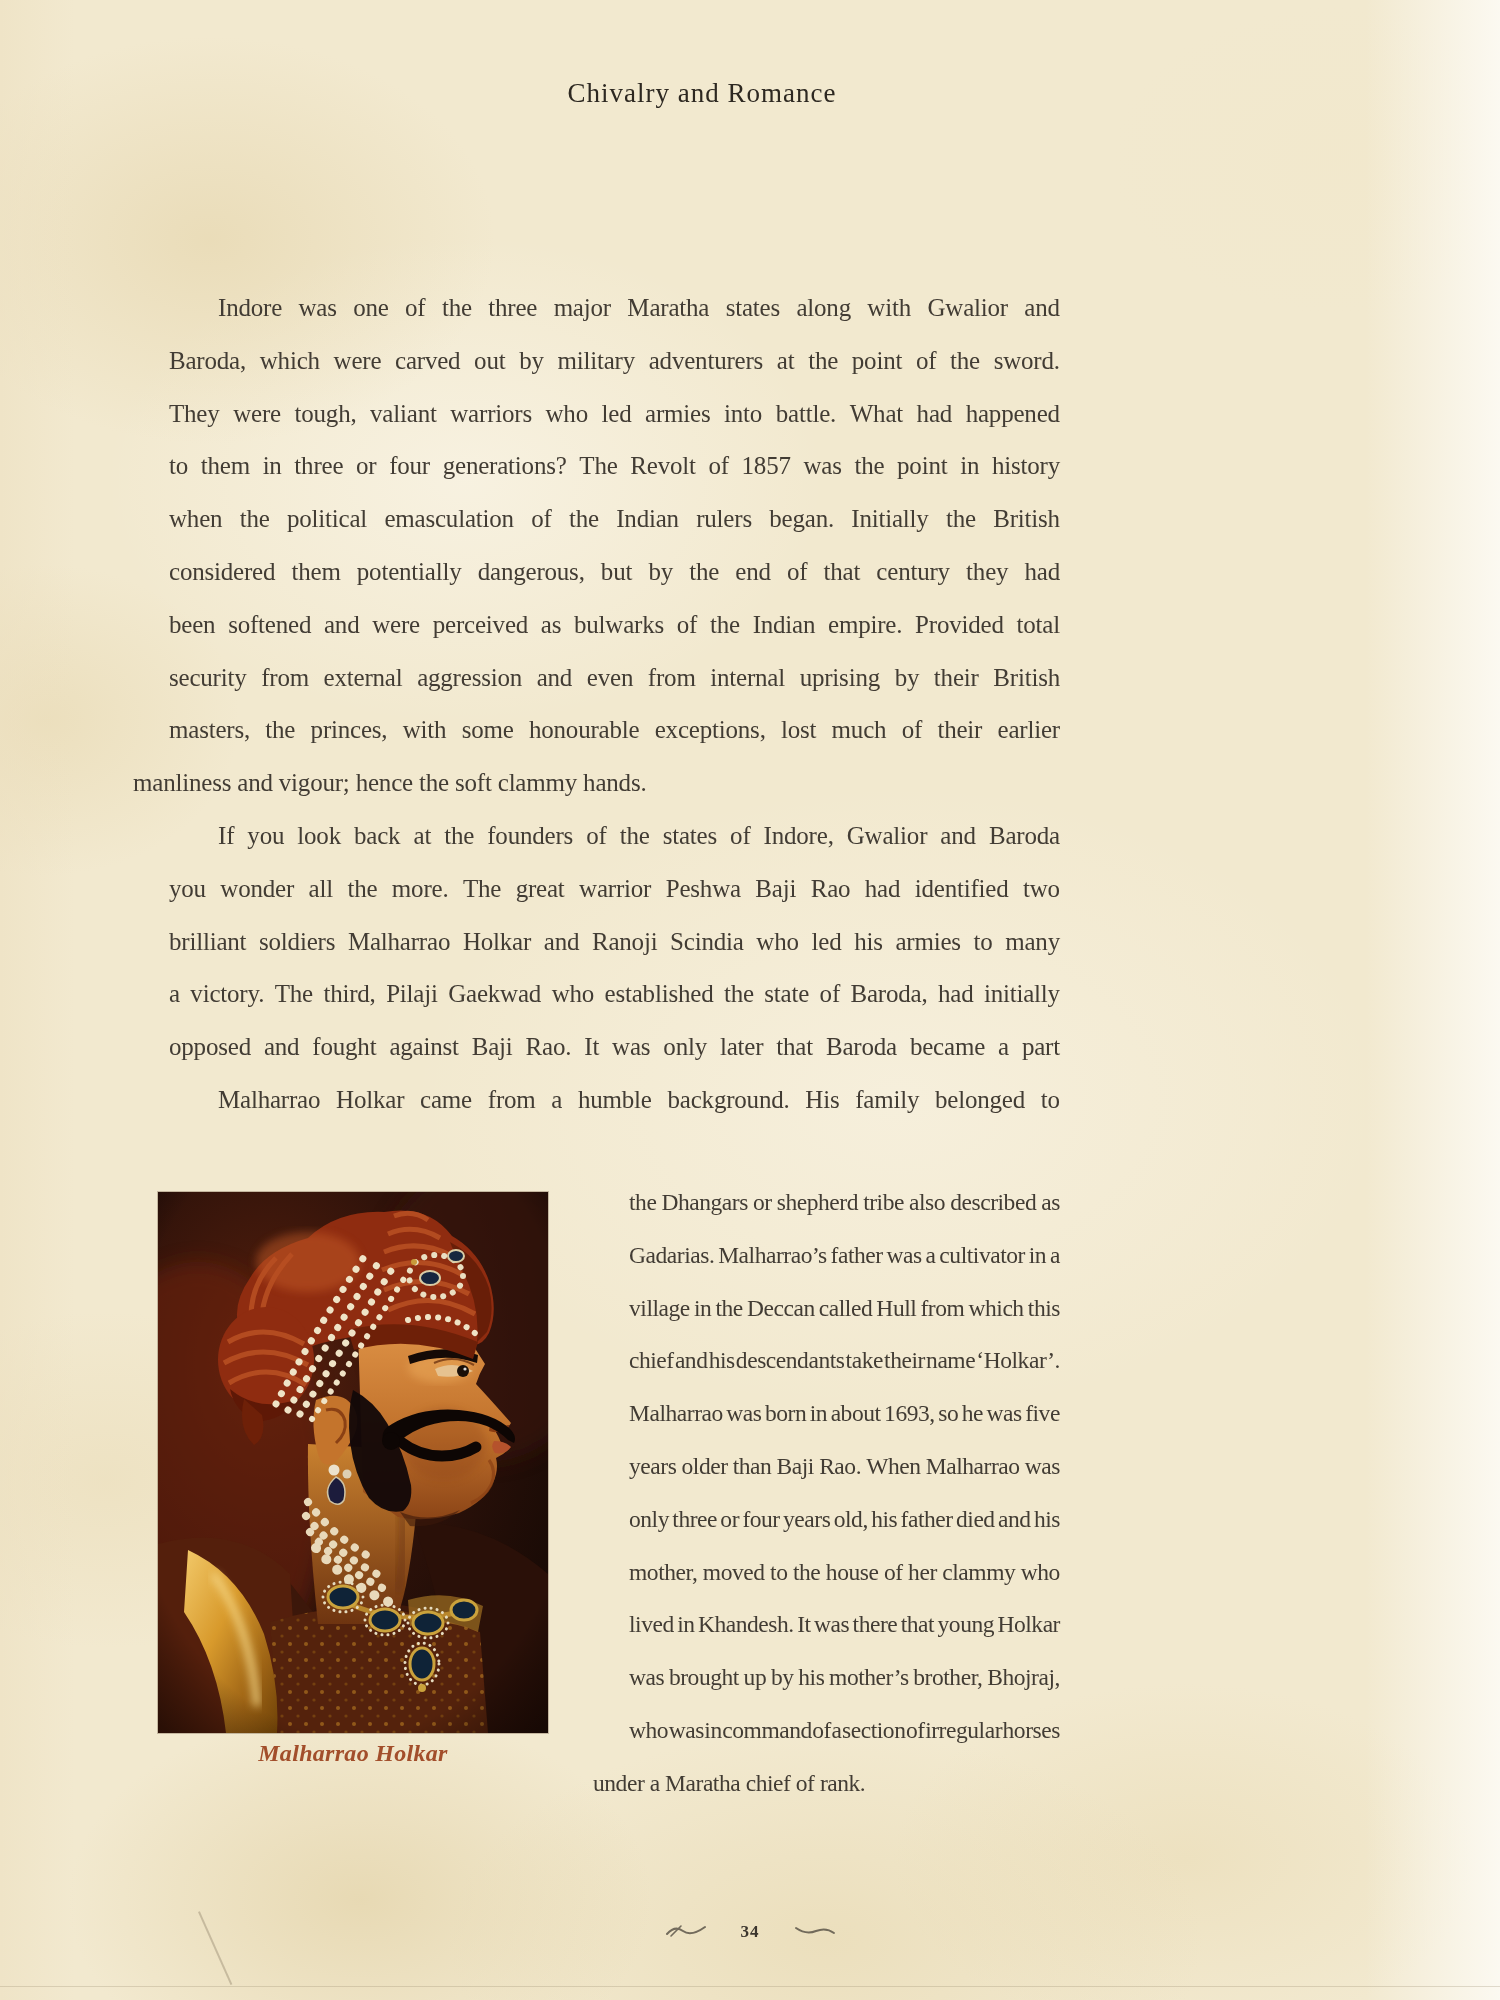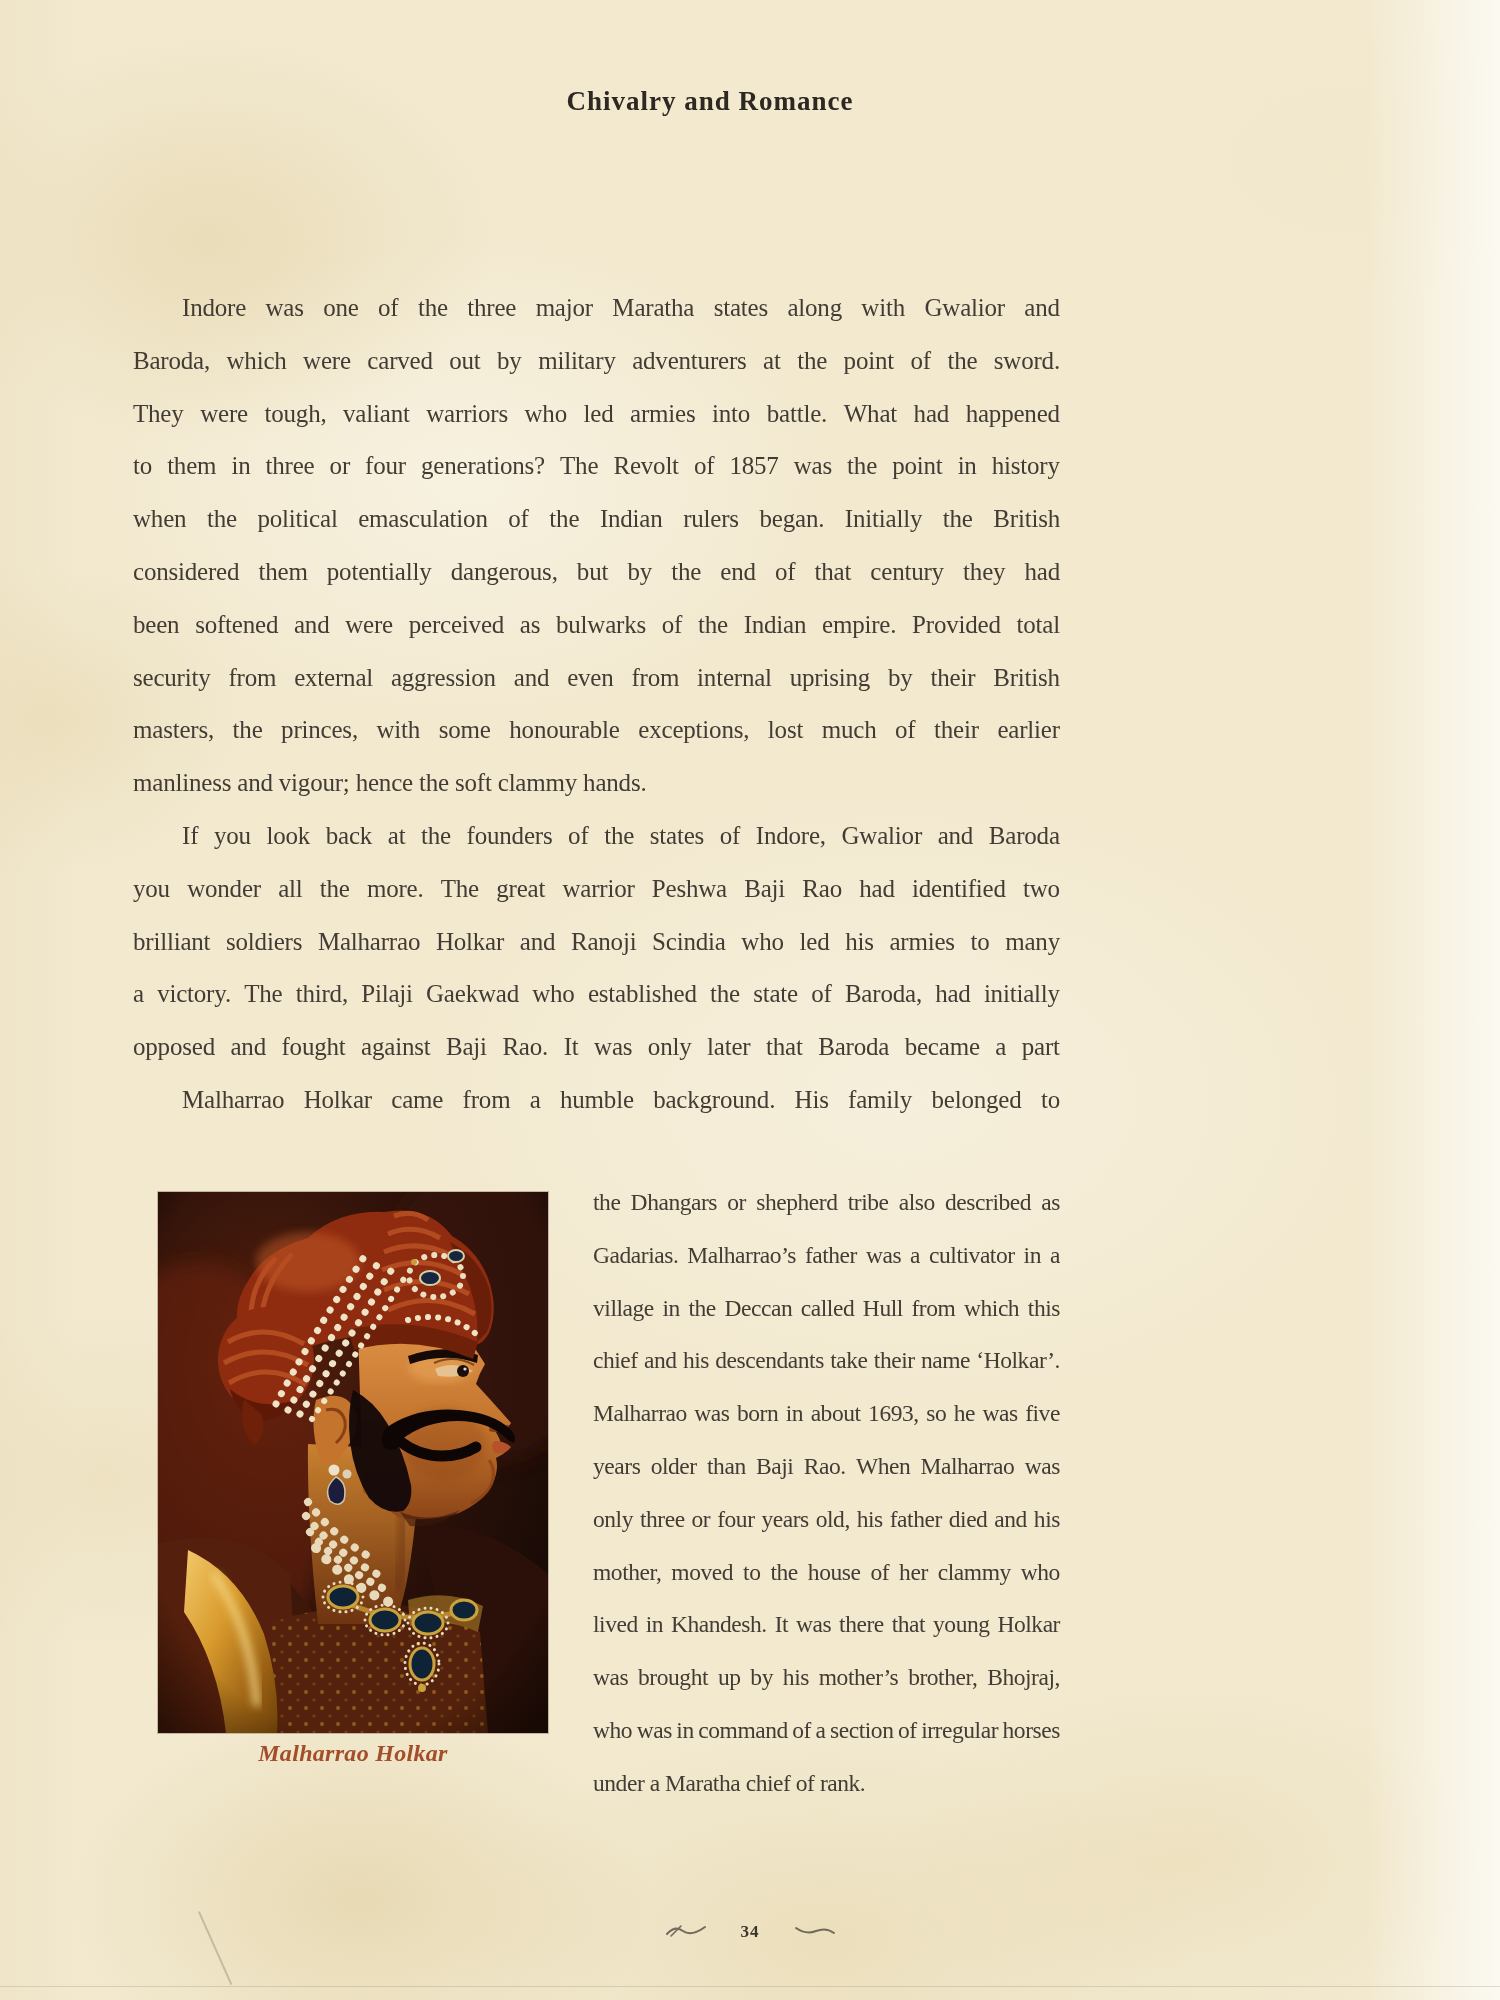--- a/index.html
+++ b/index.html
@@ -16,31 +16,31 @@
       radial-gradient(500px 340px at 31% 24%, rgba(251,247,236,.6), transparent 72%),
       radial-gradient(360px 260px at 7% 74%, rgba(228,211,167,.32), transparent 65%),
       radial-gradient(430px 280px at 24% 95%, rgba(221,202,153,.5), transparent 68%),
       radial-gradient(540px 300px at 55% 97%, rgba(226,209,163,.42), transparent 70%),
       radial-gradient(430px 260px at 79% 93%, rgba(229,212,167,.38), transparent 68%),
       radial-gradient(650px 420px at 60% 55%, rgba(250,245,232,.5), transparent 75%),
       radial-gradient(320px 220px at 89% 8%, rgba(242,231,201,.4), transparent 70%);
   }
   .header{
     position:absolute;top:74px;left:698px;transform:translateX(-50%);
-    margin:12px;font-size:27px;font-weight:bold;letter-spacing:1px;
+    margin:4px;font-size:27px;font-weight:normal;letter-spacing:1px;
     color:#2d2821;white-space:nowrap;font-variant:normal;
   }
   .flow{position:absolute;left:133px;top:282px;width:927px;}
   .wrapcol{position:absolute;left:593px;top:1176px;width:467px;}
   .ln{
     height:52.8px;line-height:52.8px;font-size:25px;letter-spacing:-0.2px;
     white-space:nowrap;
   }
   .wrapcol .ln{font-size:23.5px;letter-spacing:-0.45px;}
-  .jl{display:flex;justify-content:space-between;align-items:baseline;white-space:normal;}
+  .jl{display:flex;justify-content:space-between;align-items:baseline;white-space:normal;margin-left:36px;}
   .ind{padding-left:49px;}
   figure.fig{position:absolute;left:158px;top:1192px;width:390px;margin:0;}
   .portrait{width:390px;height:541px;display:block;box-shadow:0 0 0 1px rgba(60,30,10,.25);}
   figcaption{
     margin-top:7px;text-align:center;font-style:italic;font-weight:bold;
     font-size:24px;color:#a24e2b;letter-spacing:.3px;
   }
   .footer{
     position:absolute;top:1905px;left:550px;width:400px;height:54px;
     display:flex;align-items:center;justify-content:center;gap:34px;

